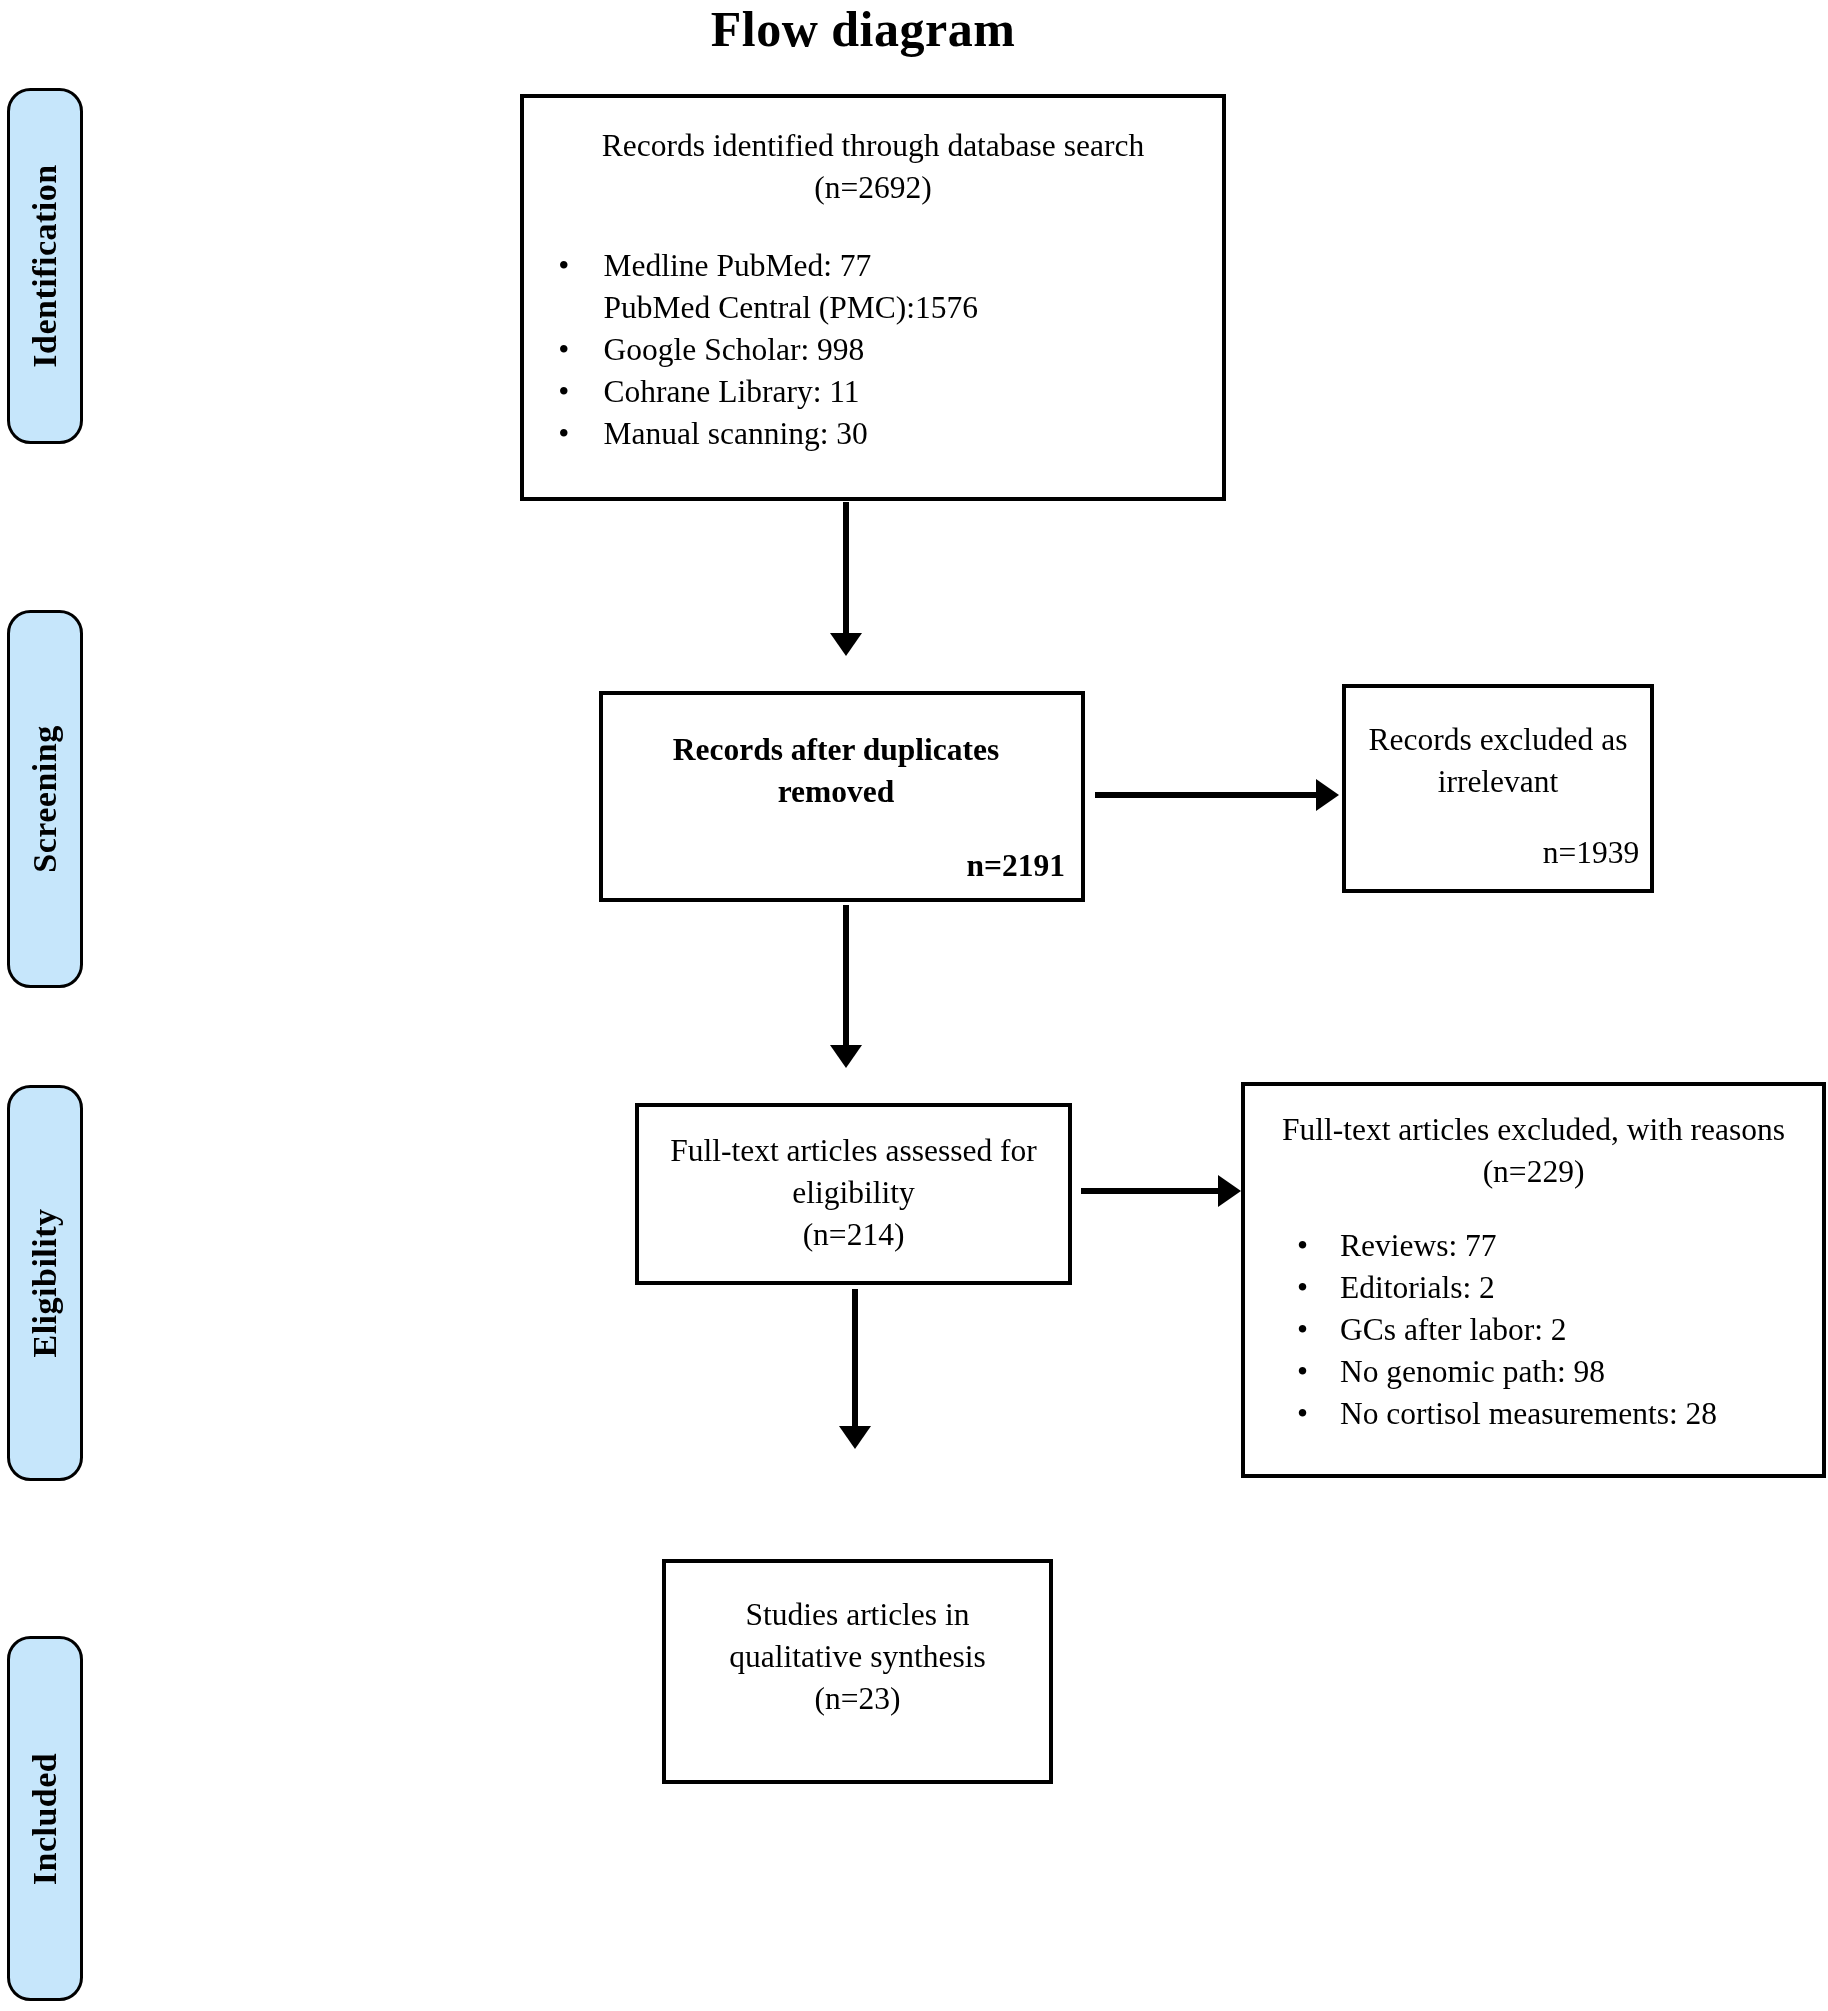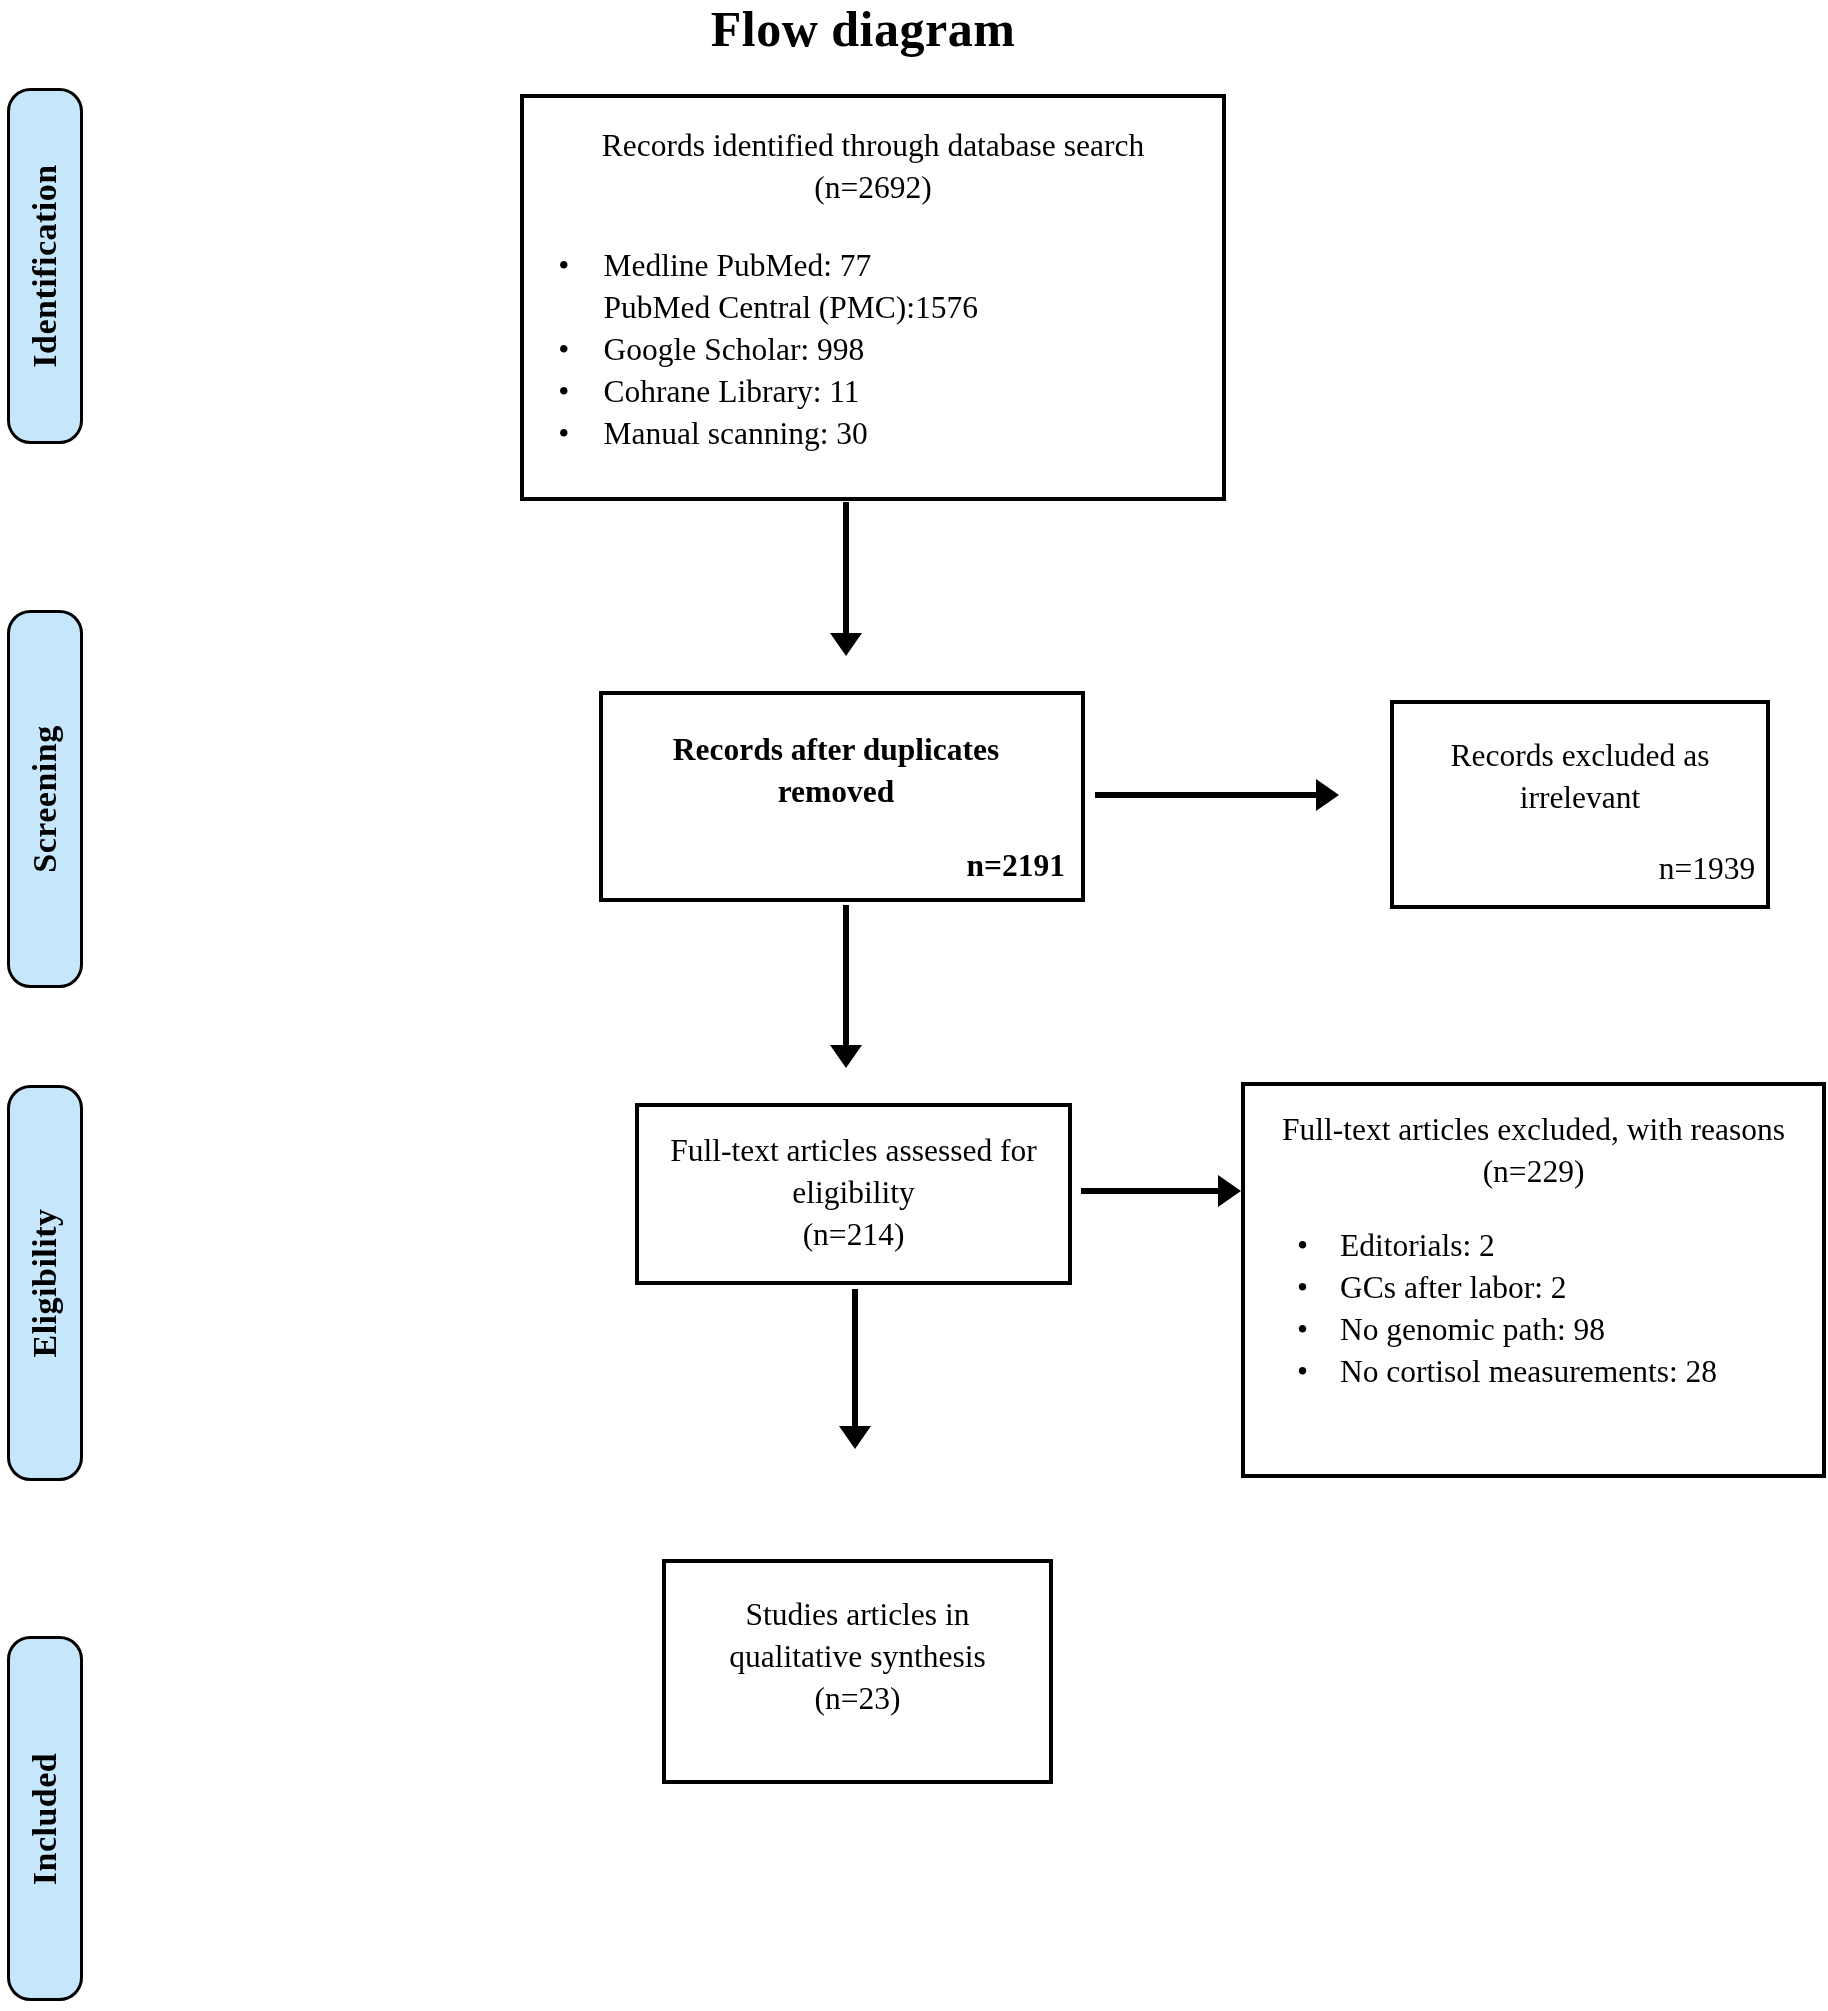--- a/index.html
+++ b/index.html
@@ -118,25 +118,24 @@
     width: 486px;
     height: 211px;
     padding: 34px 16px 0 4px;
     font-weight: bold;
   }
   #box-after-duplicates .box-sub { margin-top: 32px; }
 
   
   #box-records-excluded {
     left: 1342px;
-    top: 700px;
-    width: 380px;
+    top: 684px;
+    width: 312px;
     height: 209px;
     padding: 31px 10.8px 0 10.8px;
-    margin-left: 48px;
   }
   #box-records-excluded .box-sub { margin-top: 29px; }
 
   
   #box-fulltext-assessed {
     left: 635px;
     top: 1103px;
     width: 437px;
     height: 182px;
     padding: 23.4px 12.6px 0 12.6px;
@@ -260,20 +259,21 @@
     <div class="box-title">eligibility</div>
     <div class="box-title">(n=214)</div>
   </div>
 
   <div class="arrow-h" id="arrow-fulltext-to-reasons"></div>
 
   <div class="flow-box" id="box-fulltext-excluded">
     <div class="box-title">Full-text articles excluded, with reasons</div>
     <div class="box-title">(n=229)</div>
     <ul class="bullets">
+      <li class="bullet">Reviews: 77</li>
       <li class="bullet">Editorials: 2</li>
       <li class="bullet">GCs after labor: 2</li>
       <li class="bullet">No genomic path: 98</li>
       <li class="bullet">No cortisol measurements: 28</li>
     </ul>
   </div>
 
   <div class="arrow-v" id="arrow-fulltext-to-included"></div>
 
   <div class="flow-box" id="box-studies-included">

